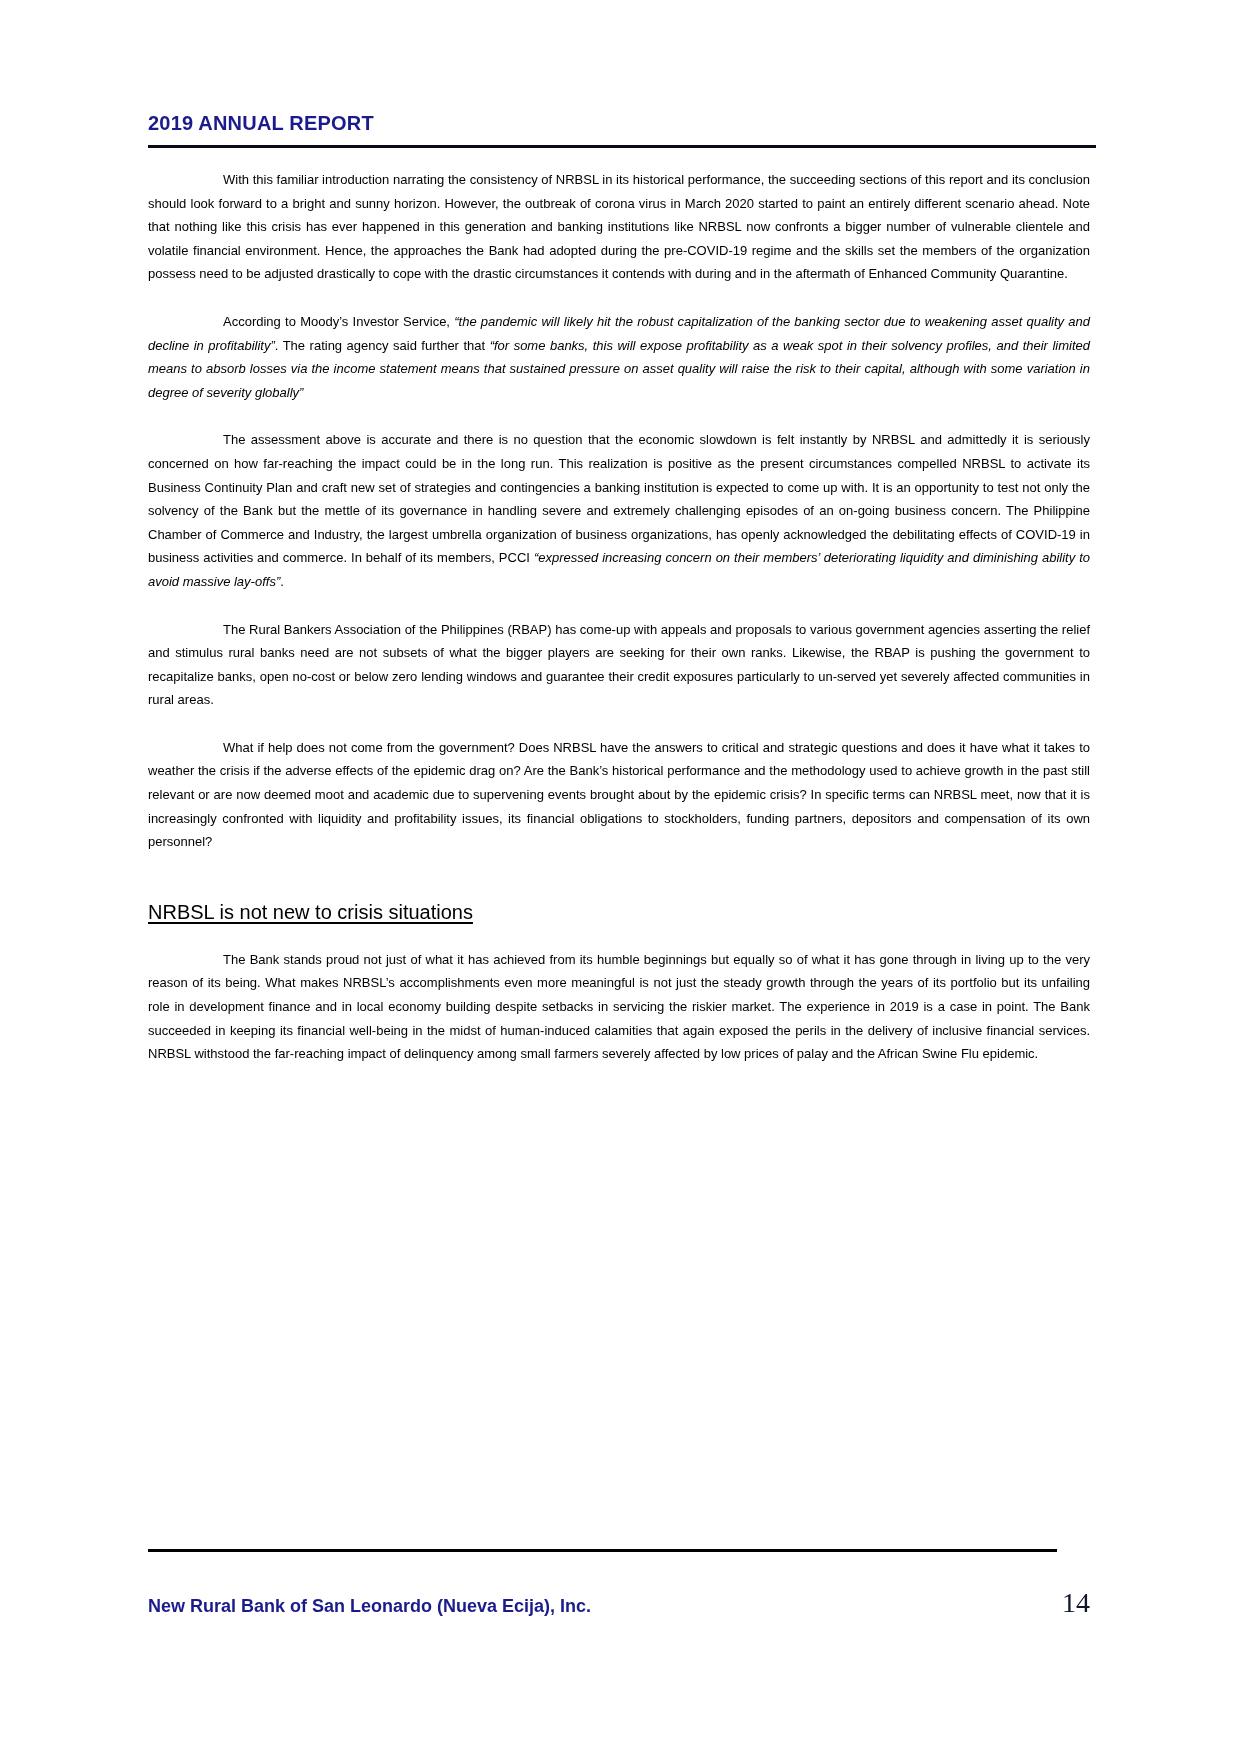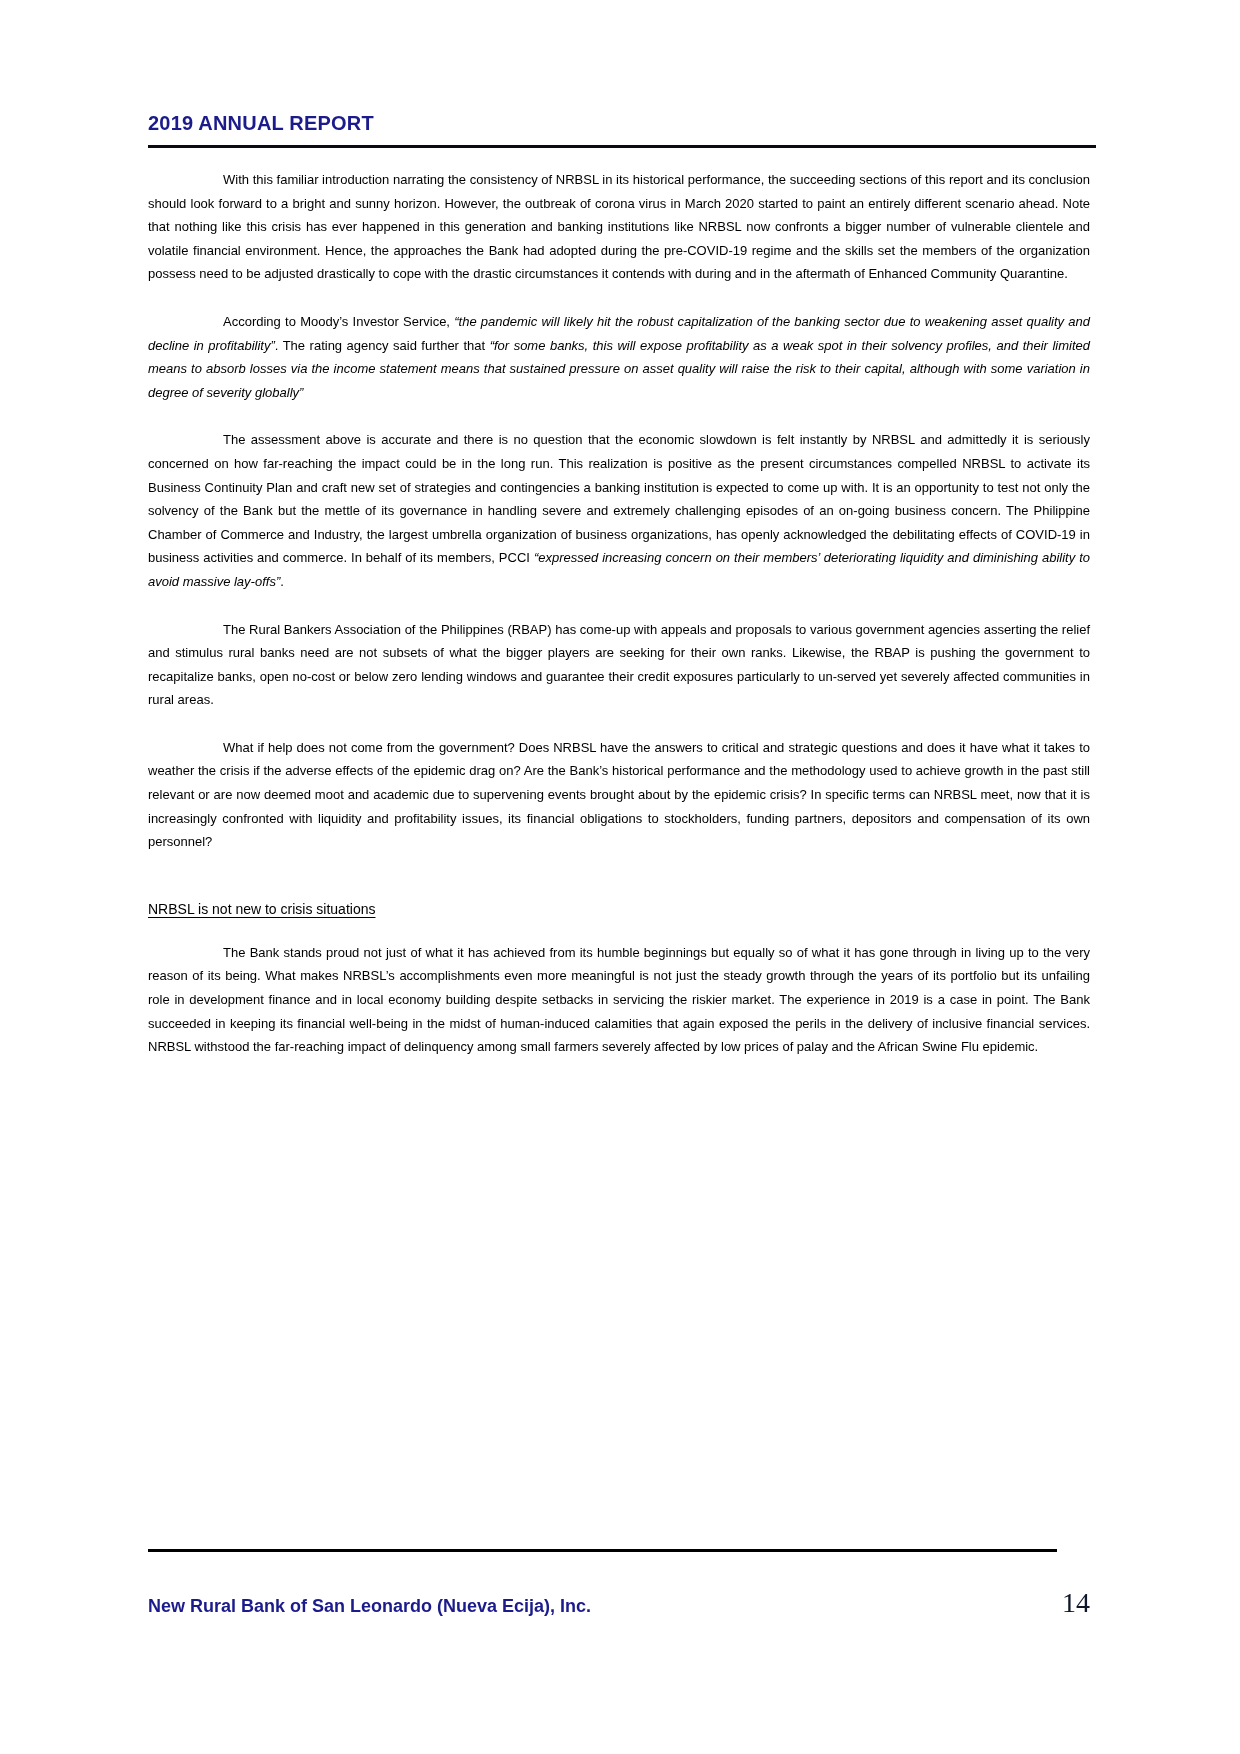--- a/index.html
+++ b/index.html
@@ -35,21 +35,21 @@
   }
   .doc-body { width: 942px; }
   .doc-body p.paragraph {
     font-size: 13px;
     line-height: 23.6px;
     text-align: justify;
     text-indent: 75px;
     margin: 0 0 24px 0;
   }
   .doc-body h2.heading {
-    font-size: 14px;
+    font-size: 20px;
     font-weight: normal;
     text-decoration: underline;
     text-underline-offset: 3px;
     margin: 47px 0 24px 0;
   }
   .doc-body .italic { font-style: italic; }
   .footer {
     position: absolute;
     left: 148px;
     top: 1549px;

